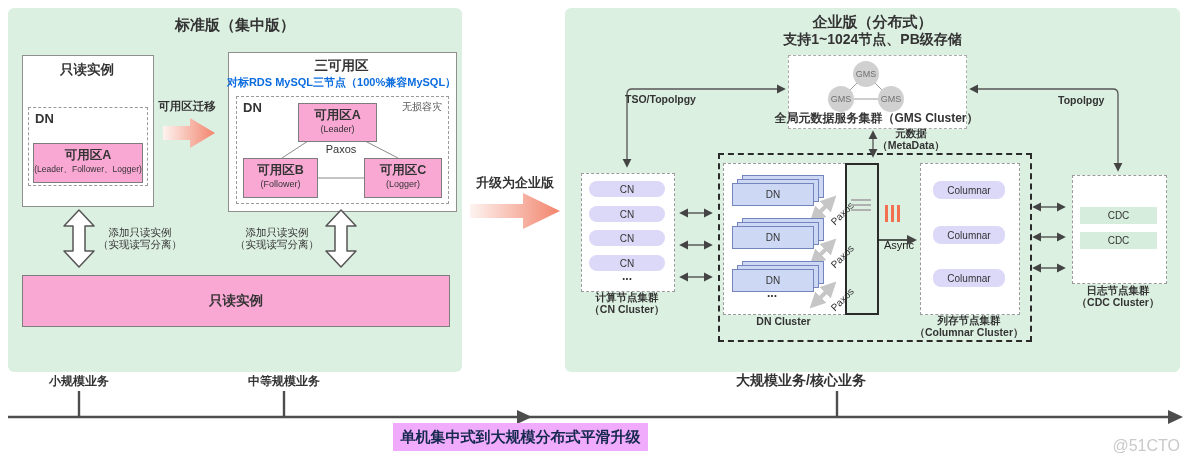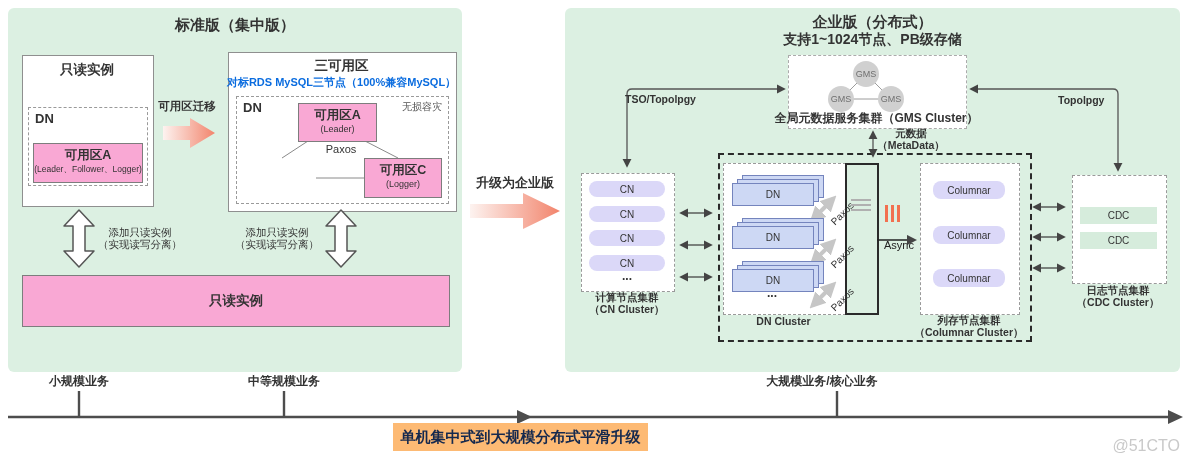--- a/index.html
+++ b/index.html
@@ -15,21 +15,21 @@
   .bar-black{border:2px solid #2a2a2a;background:transparent;}
   .ctr{display:flex;align-items:center;justify-content:center;text-align:center;}
   .bold{font-weight:bold;}
   .node-purple{background:#dbd8f8;font-size:10px;border-radius:8px;}
   .node-green{background:#d6ecdc;font-size:10px;}
   .dn-layer{background:#cdd8f4;border:1px solid #7484bd;font-size:10px;}
   .blue-sub{color:#0a6cdf;}
   .small9{font-size:9px;}
   svg{position:absolute;left:0;top:0;}
   .rot45{transform:rotate(-45deg);}
-  .caption-box{background:#fdba74;color:#15294e;font-family:Liberation Serif, serif;}
+  .caption-box{background:#f0abfc;color:#15294e;font-family:Liberation Serif, serif;}
   .watermark{color:#c9c9c9;}
 </style>
 </head>
 <body>
 
 <div id="canvas">
 
   <div class="abs panel z0" style="left:8px;top:8px;width:454px;height:364px;"></div>
   <div class="abs panel z0" style="left:565px;top:8px;width:615px;height:364px;"></div>
 
@@ -51,20 +51,24 @@
   <div class="abs wbox z1" style="left:228px;top:52px;width:227px;height:158px;"></div>
   <div class="abs ctr bold z3" style="left:228px;top:58px;width:227px;height:16px;font-size:13.5px;">三可用区</div>
   <div class="abs ctr bold blue-sub z3" style="left:230px;top:75px;width:223px;height:14px;font-size:11px;white-space:nowrap;">对标RDS MySQL三节点（100%兼容MySQL）</div>
   <div class="abs dash z1" style="left:236px;top:96px;width:211px;height:106px;"></div>
   <div class="abs bold z3" style="left:243px;top:100px;font-size:13px;">DN</div>
   <div class="abs z3" style="left:390px;top:100px;width:52px;font-size:10px;color:#555;text-align:right;">无损容灾</div>
 
   <div class="abs gbox z3" style="left:298px;top:103px;width:77px;height:37px;">
     <div class="ctr bold" style="height:16px;margin-top:3px;font-size:12.5px;">可用区A</div>
     <div class="ctr small9" style="height:12px;">(Leader)</div>
+  </div>
+  <div class="abs gbox z3" style="left:243px;top:158px;width:73px;height:38px;">
+    <div class="ctr bold" style="height:16px;margin-top:3px;font-size:12.5px;">可用区B</div>
+    <div class="ctr small9" style="height:12px;">(Follower)</div>
   </div>
   <div class="abs gbox z3" style="left:364px;top:158px;width:76px;height:38px;">
     <div class="ctr bold" style="height:16px;margin-top:3px;font-size:12.5px;">可用区C</div>
     <div class="ctr small9" style="height:12px;">(Logger)</div>
   </div>
   <div class="abs ctr z3" style="left:322px;top:142px;width:38px;height:14px;font-size:11px;">Paxos</div>
 
   <div class="abs ctr z3" style="left:95px;top:225px;width:90px;height:26px;font-size:10.5px;line-height:12px;flex-direction:column;">
     <div>添加只读实例</div>
     <div>（实现读写分离）</div>
@@ -143,21 +147,21 @@
   <div class="abs ctr bold z3" style="left:910px;top:327px;width:118px;height:12px;font-size:10.5px;white-space:nowrap;">（Columnar Cluster）</div>
 
   <div class="abs dash z1" style="left:1072px;top:175px;width:93px;height:107px;"></div>
   <div class="abs ctr node-green z3" style="left:1080px;top:207px;width:77px;height:17px;">CDC</div>
   <div class="abs ctr node-green z3" style="left:1080px;top:232px;width:77px;height:17px;">CDC</div>
   <div class="abs ctr bold z3" style="left:1060px;top:285px;width:116px;height:12px;font-size:10.5px;white-space:nowrap;">日志节点集群</div>
   <div class="abs ctr bold z3" style="left:1060px;top:297px;width:116px;height:12px;font-size:10.5px;white-space:nowrap;">（CDC Cluster）</div>
 
   <div class="abs ctr bold z3" style="left:29px;top:374px;width:100px;height:14px;font-size:12px;">小规模业务</div>
   <div class="abs ctr bold z3" style="left:224px;top:374px;width:120px;height:14px;font-size:12px;">中等规模业务</div>
-  <div class="abs ctr bold z3" style="left:742px;top:374px;width:160px;height:14px;font-size:12px;">大规模业务/核心业务</div>
+  <div class="abs ctr bold z3" style="left:721px;top:374px;width:160px;height:14px;font-size:14px;">大规模业务/核心业务</div>
   <div class="abs ctr bold caption-box z3" style="left:393px;top:423px;width:255px;height:28px;font-size:15px;">单机集中式到大规模分布式平滑升级</div>
   <div class="abs watermark z3" style="left:1104px;top:437px;width:76px;font-size:16px;text-align:right;">@51CTO博客</div>
 
   <svg class="z2" width="1184" height="454" viewBox="0 0 1184 454">
     <defs>
       <linearGradient id="gradPink" x1="0" y1="0" x2="1" y2="0">
         <stop offset="0" stop-color="#fdf3f0"></stop>
         <stop offset="1" stop-color="#f2846c"></stop>
       </linearGradient>
       <marker id="mDark" viewBox="0 0 10 10" refX="8" refY="5" markerWidth="7" markerHeight="7" orient="auto-start-reverse">

